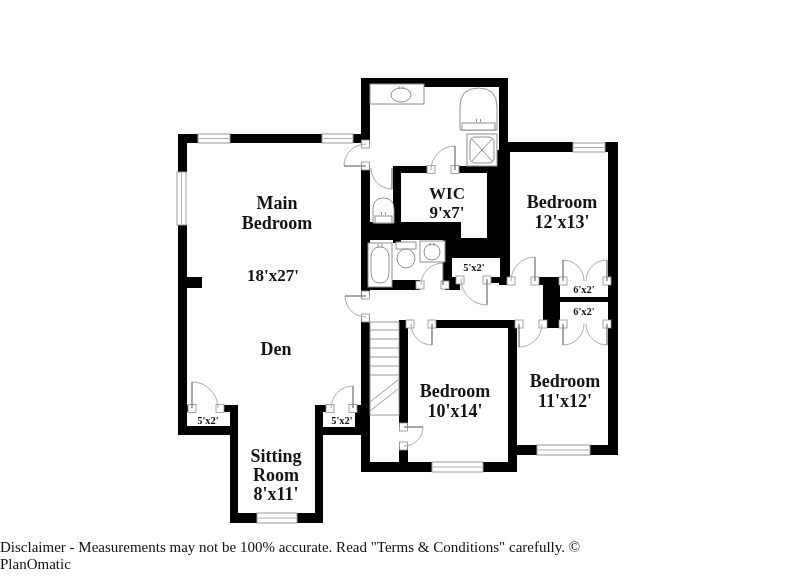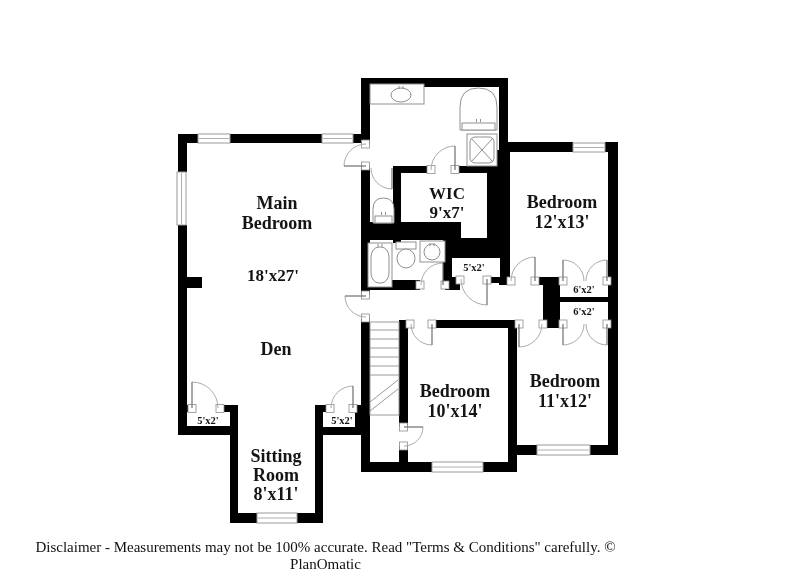--- a/index.html
+++ b/index.html
@@ -1,19 +1,19 @@
 <!DOCTYPE html>
 <html><head>
 <meta charset="utf-8">
 <style>
   html,body{margin:0;padding:0;background:#ffffff;}
   .page{position:relative;width:651px;height:582px;background:#ffffff;overflow:hidden;
         font-family:"Liberation Serif","DejaVu Serif",serif;}
   #plan{position:absolute;left:0;top:0;}
-  .disclaimer{position:absolute;left:0;right:0;top:539px;text-align:center;
+  .disclaimer{position:absolute;left:0;right:0;top:539px;text-align:left;
               font-size:15px;color:#111111;}
   text.room-label{font-family:"Liberation Serif","DejaVu Serif",serif;font-weight:700;}
 </style>
 </head>
 <body>
 
 <div class="page">
   <svg id="plan" width="800" height="582" viewBox="0 0 800 582" xmlns="http://www.w3.org/2000/svg">
       <rect x="361" y="78" width="147" height="9" fill="#000000"></rect>
       <rect x="361" y="87" width="9" height="57" fill="#000000"></rect>

